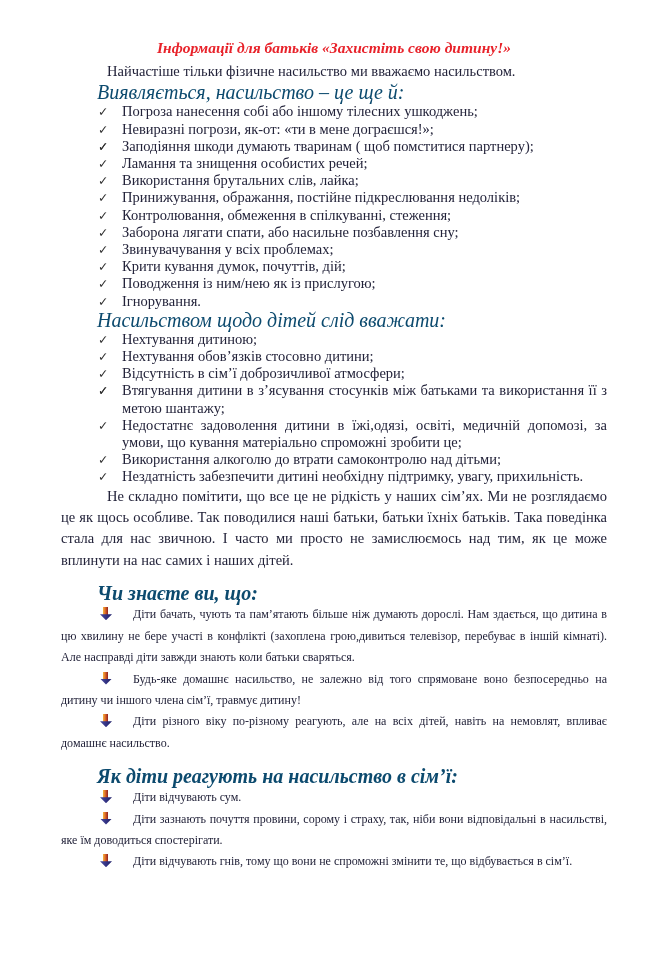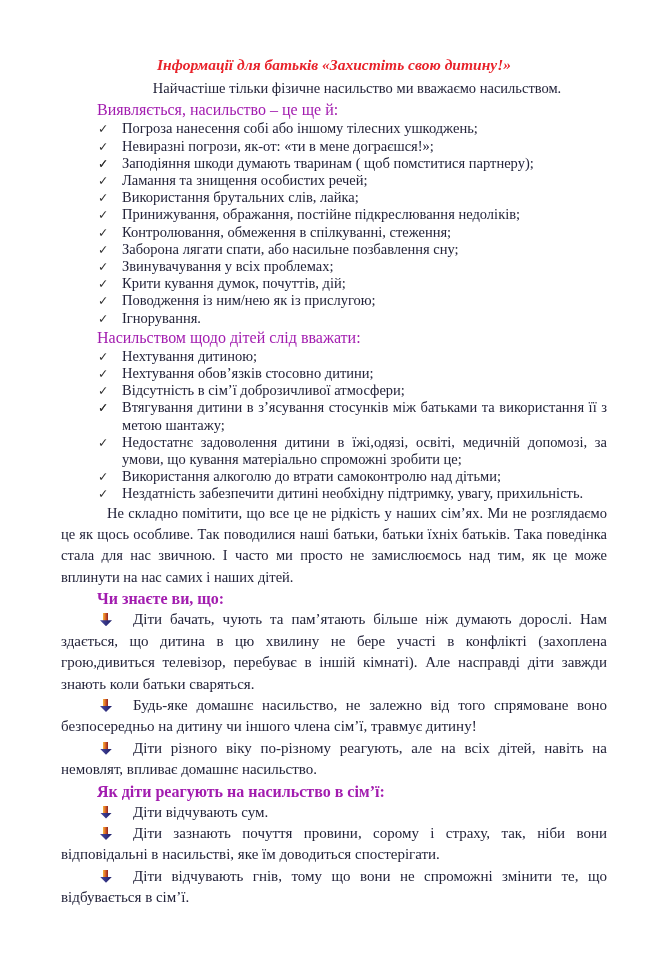--- a/index.html
+++ b/index.html
@@ -6,66 +6,67 @@
   body {
     width:666px; height:964px;
     background:#ffffff;
     font-family:"Liberation Serif", serif;
     color:#23233a;
     overflow:hidden;
   }
   .page {
     box-sizing:border-box;
     width:666px; height:964px;
-    padding:54px 59px 0 61px;
+    padding:37px 59px 0 61px;
   }
   .title {
     text-align:center;
     color:#e8222a;
     font-weight:bold;
     font-style:italic;
     font-size:15.5px;
     line-height:22px;
     margin:0 0 2px 0;
   }
   .para {
     font-size:14.5px;
     line-height:21.4px;
     text-align:justify;
     margin:0;
   }
   .para.indent { text-indent:46px; }
-  .para.leftalign { text-align:center; }
+  .para.leftalign { text-align:left; }
   .heading {
-    color:#a21caf;
-    font-size:16px;
+    color:#0c4a6e;
+    font-style:italic;
+    font-size:20px;
     line-height:21px;
     margin:0 0 0 36px;
   }
-  .heading.bold { font-weight:bold; }
+  .heading.bold { font-weight:bold;margin-top:12px; }
   ul.check-list {
     margin:0; padding:0;
     list-style:none;
   }
   ul.check-list li {
     position:relative;
     padding-left:61px;
     font-size:14.5px;
     line-height:17.2px;
     text-align:justify;
   }
   ul.check-list .check {
     position:absolute;
     left:37px; top:0;
     font-family:"DejaVu Sans", sans-serif;
     font-size:12.5px;
     color:#2f2f2f;
   }
   .arrow-para {
-    font-size:15px;
+    font-size:12px;
     line-height:21.4px;
     text-align:justify;
     text-indent:39px;
     margin:0;
   }
   .bullet-wrap {
     display:inline-block;
     width:33px;
     text-indent:0;
     vertical-align:baseline;

